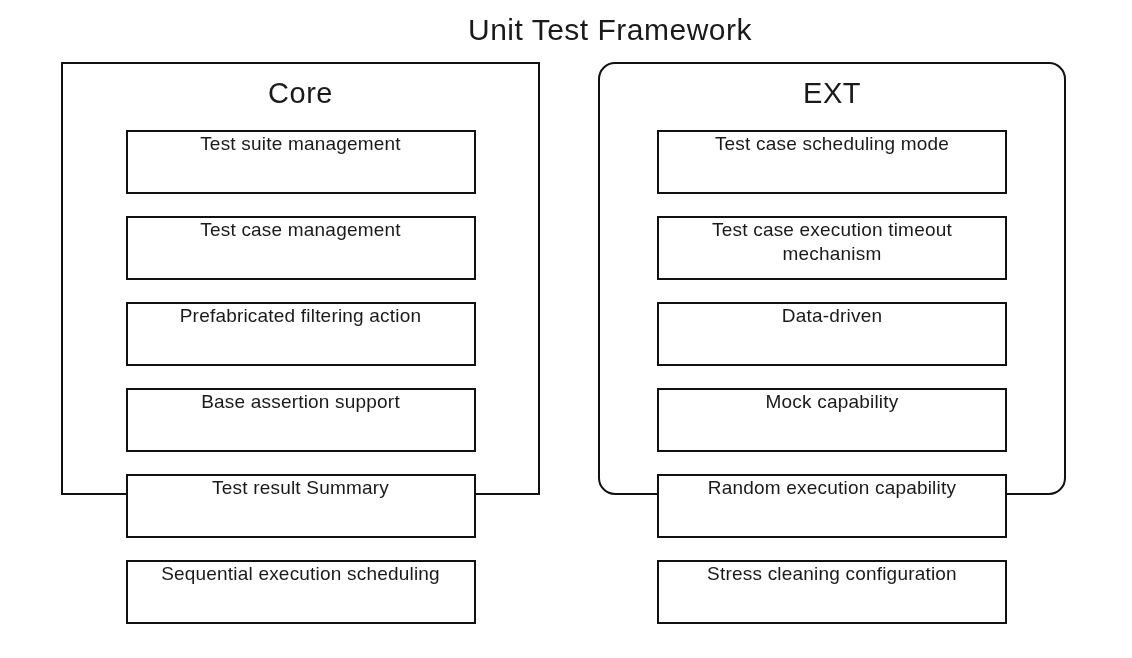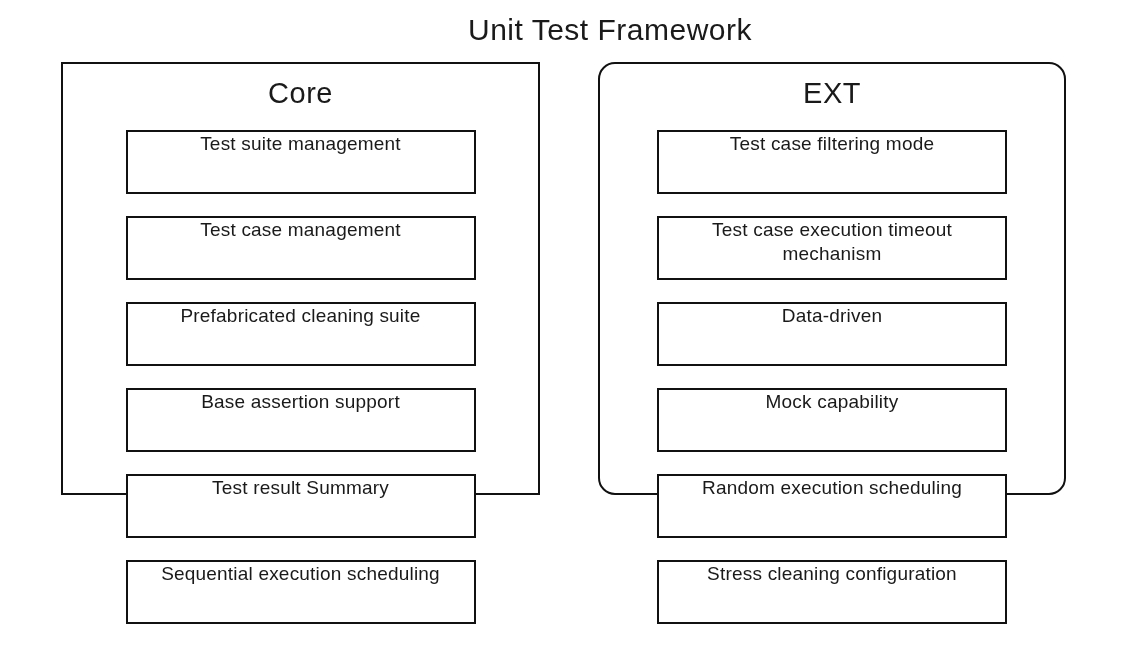--- a/index.html
+++ b/index.html
@@ -79,50 +79,50 @@
 <div class="panel panel-core">
   <div class="panel-heading">Core</div>
   <div class="items">
       <div class="item">
         <span class="item-label">Test suite management</span>
       </div>
       <div class="item">
         <span class="item-label">Test case management</span>
       </div>
       <div class="item">
-        <span class="item-label">Prefabricated cleaning suite</span>
+        <span class="item-label">Prefabricated filtering action</span>
       </div>
       <div class="item">
         <span class="item-label">Base assertion support</span>
       </div>
       <div class="item">
         <span class="item-label">Test result Summary</span>
       </div>
       <div class="item">
         <span class="item-label">Sequential execution scheduling</span>
       </div>
     </div>
 </div>
 
 <div class="panel panel-ext">
   <div class="panel-heading">EXT</div>
   <div class="items">
       <div class="item">
-        <span class="item-label">Test case filtering mode</span>
+        <span class="item-label">Test case scheduling mode</span>
       </div>
       <div class="item">
         <span class="item-label">Test case execution timeout
 mechanism</span>
       </div>
       <div class="item">
         <span class="item-label">Data-driven</span>
       </div>
       <div class="item">
         <span class="item-label">Mock capability</span>
       </div>
       <div class="item">
-        <span class="item-label">Random execution scheduling</span>
+        <span class="item-label">Random execution capability</span>
       </div>
       <div class="item">
         <span class="item-label">Stress cleaning configuration</span>
       </div>
     </div>
 </div>
 
 </body></html>

